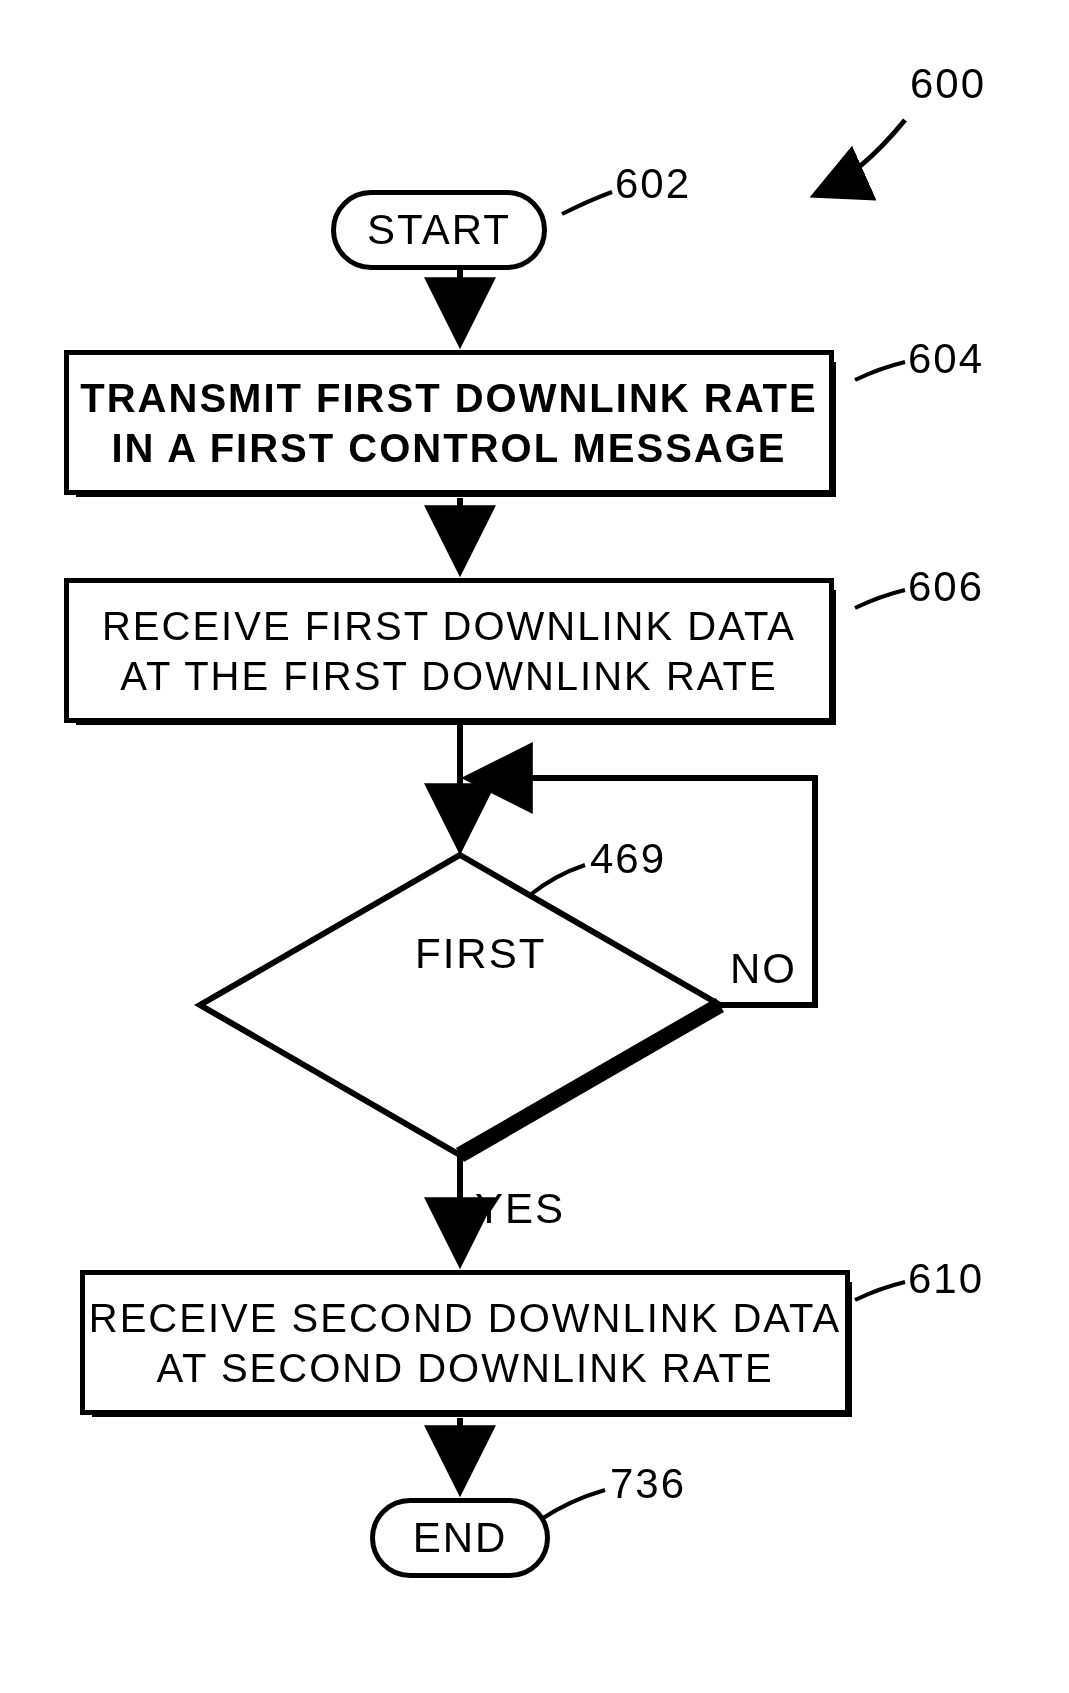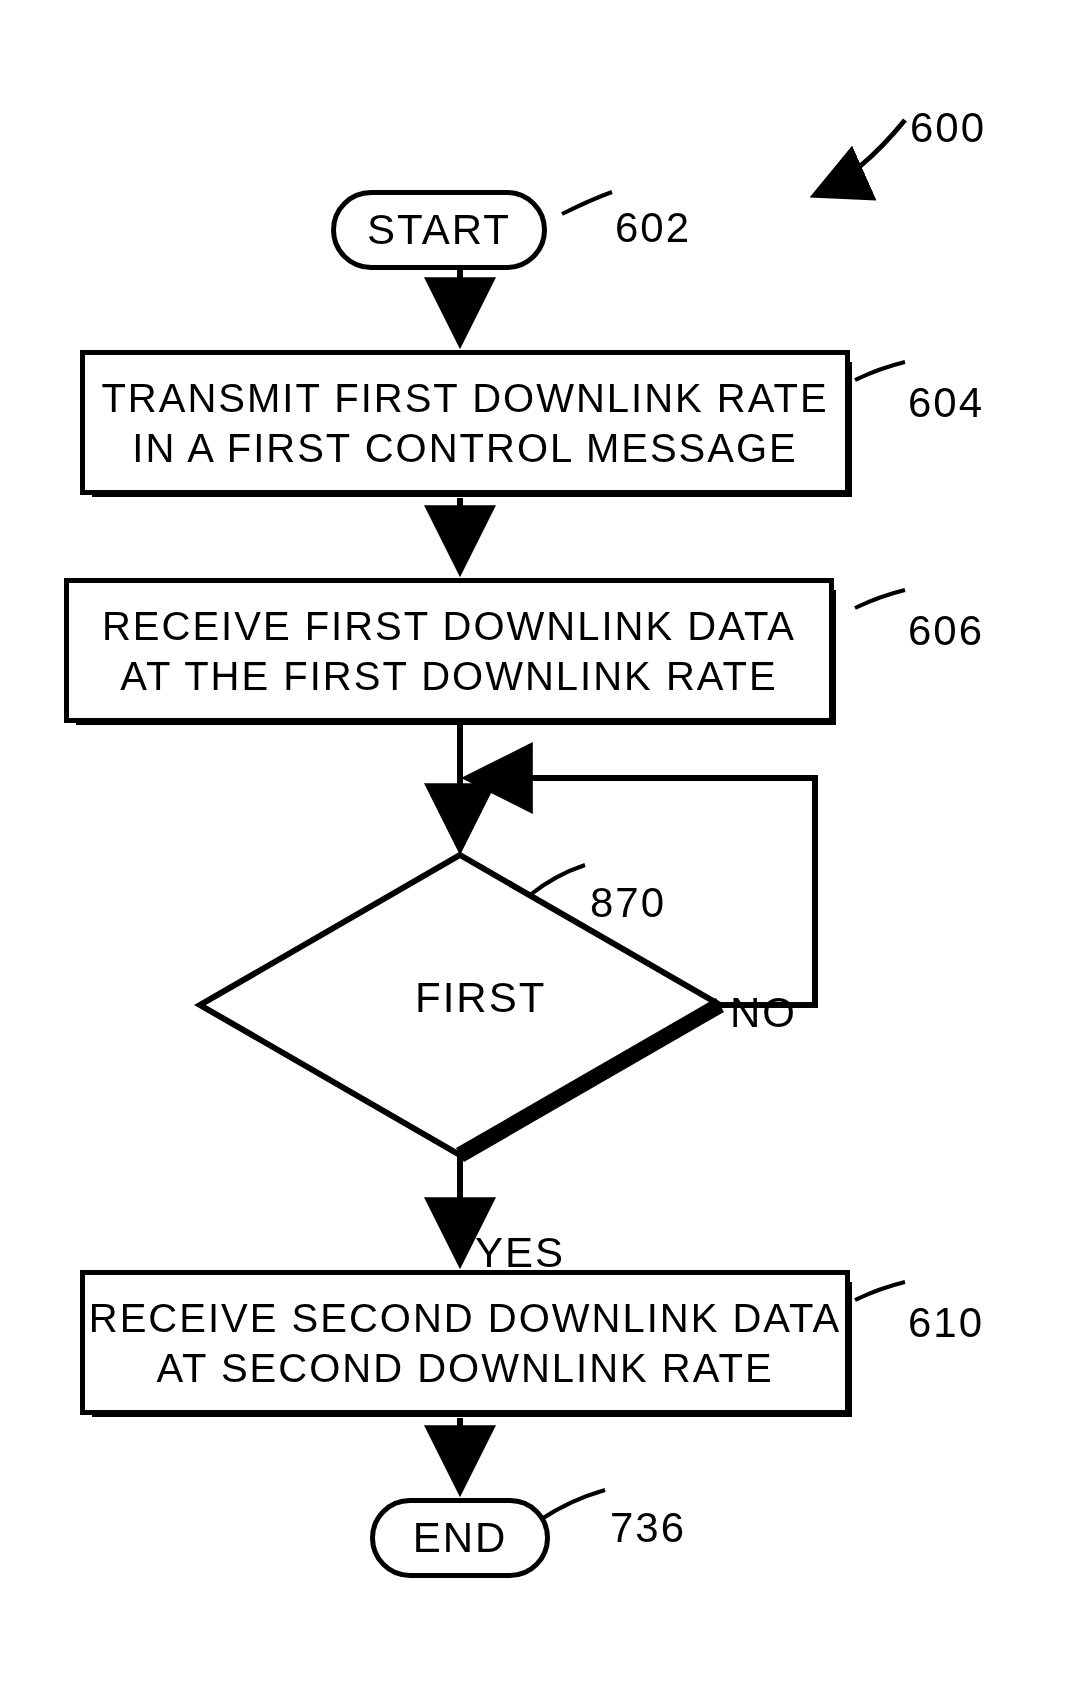--- a/index.html
+++ b/index.html
@@ -15,21 +15,20 @@
   }
   .label {
     position: absolute;
     font-size: 42px;
     letter-spacing: 2px;
     color: #000;
     font-family: "Arial Narrow", Arial, sans-serif;
     font-stretch: condensed;
     text-align: center;
     white-space: pre;
-    margin-top: 44px;
   }
   svg { position: absolute; left: 0; top: 0; }
 
   
   .terminal {
     position: absolute;
     border: 5px solid #000;
     border-radius: 999px;
     display: flex;
     align-items: center;
@@ -113,40 +112,40 @@
     <path d="M540,1520 Q570,1500 605,1490" fill="none" stroke="#000" stroke-width="4"></path>
   </svg>
 
   <div class="label" style="left:910px; top:60px;">600</div>
 
   <div class="terminal" style="left:331px; top:190px; width:206px; height:70px;">
     <span>START</span>
   </div>
   <div class="label" style="left:615px; top:160px;">602</div>
 
-  <div class="process-wrap" style="left:80px; top:350px; width:760px; height:135px;">
+  <div class="process-wrap" style="left:64px; top:350px; width:760px; height:135px;font-weight:bold;">
     <div class="process-shadow"></div>
     <div class="process">
         <div class="txt">TRANSMIT FIRST DOWNLINK RATE
 IN A FIRST CONTROL MESSAGE</div>
       </div>
   </div>
   <div class="label" style="left:908px; top:335px;">604</div>
 
   <div class="process-wrap" style="left:64px; top:578px; width:760px; height:135px;">
     <div class="process-shadow"></div>
     <div class="process">
         <div class="txt">RECEIVE FIRST DOWNLINK DATA
 AT THE FIRST DOWNLINK RATE</div>
       </div>
   </div>
   <div class="label" style="left:908px; top:563px;">606</div>
 
   <div class="label" style="left:415px; top:930px;text-align:right;">FIRST</div>
-  <div class="label" style="left:590px; top:835px;">870</div>
+  <div class="label" style="left:590px; top:835px;">469</div>
 
   <div class="label" style="left:730px; top:945px;">NO</div>
   <div class="label" style="left:475px; top:1185px;">YES</div>
 
   <div class="process-wrap" style="left:80px; top:1270px; width:760px; height:135px;">
     <div class="process-shadow"></div>
     <div class="process">
         <div class="txt">RECEIVE SECOND DOWNLINK DATA
 AT SECOND DOWNLINK RATE</div>
       </div>

